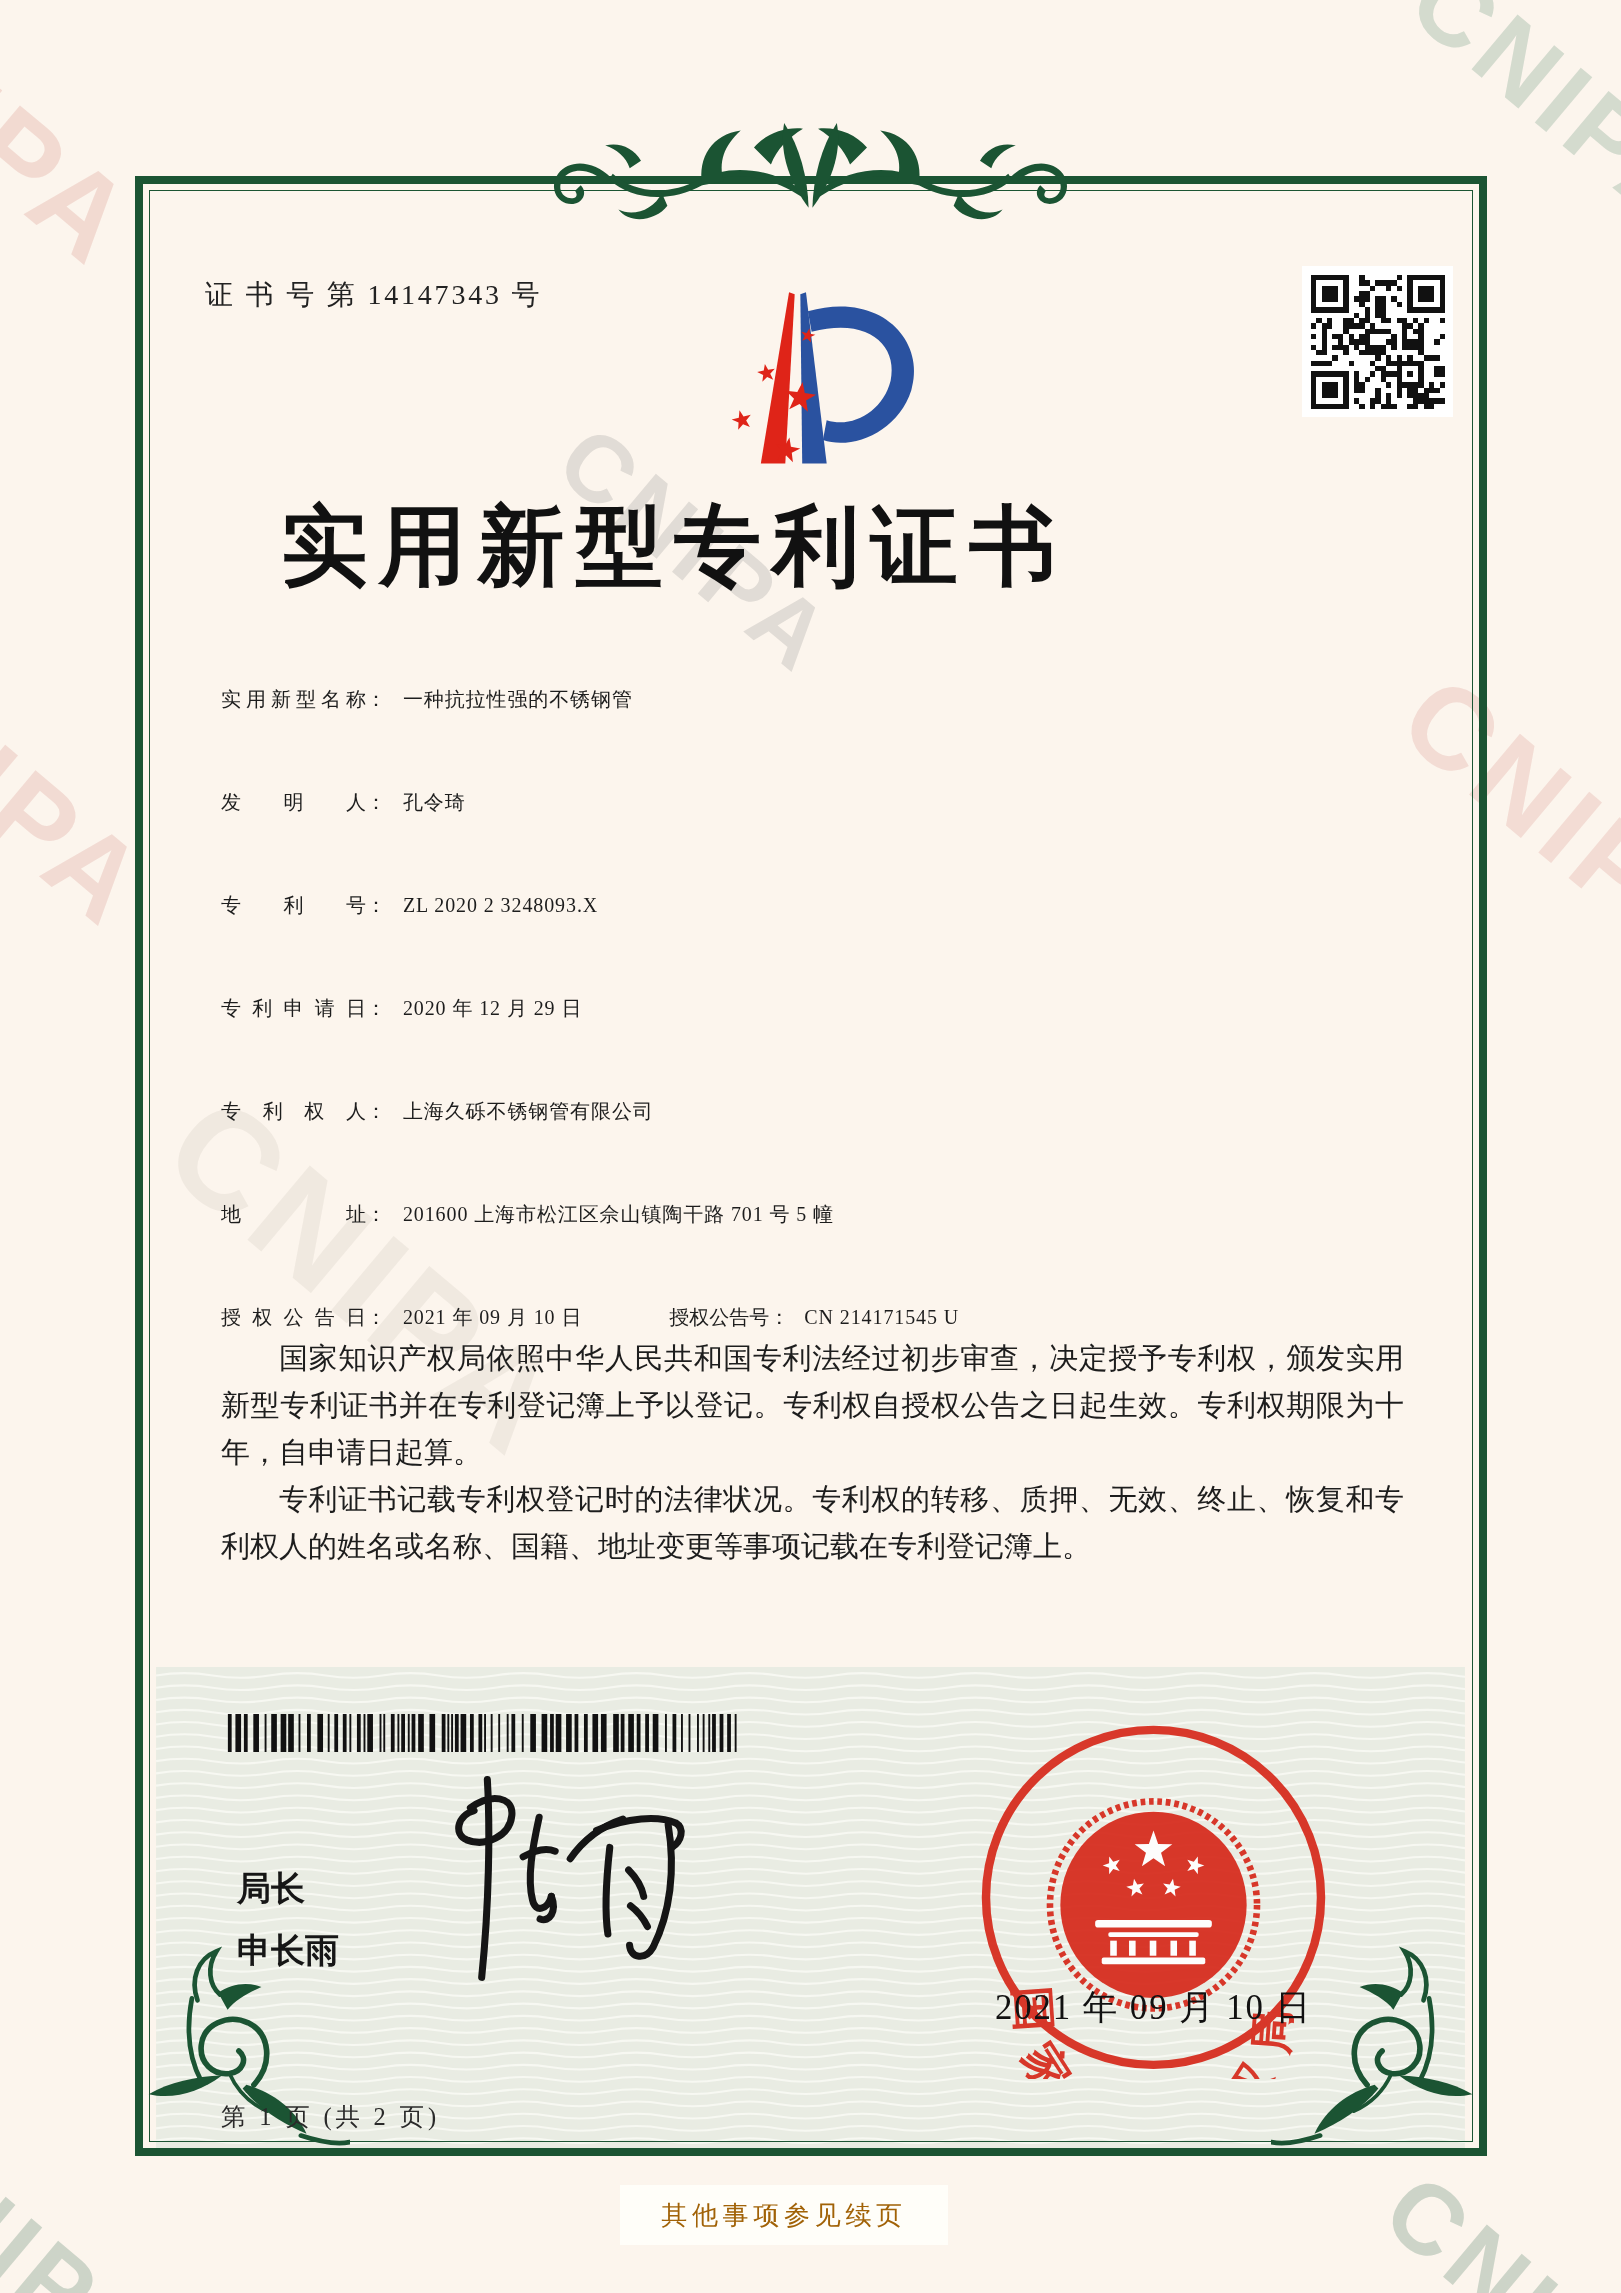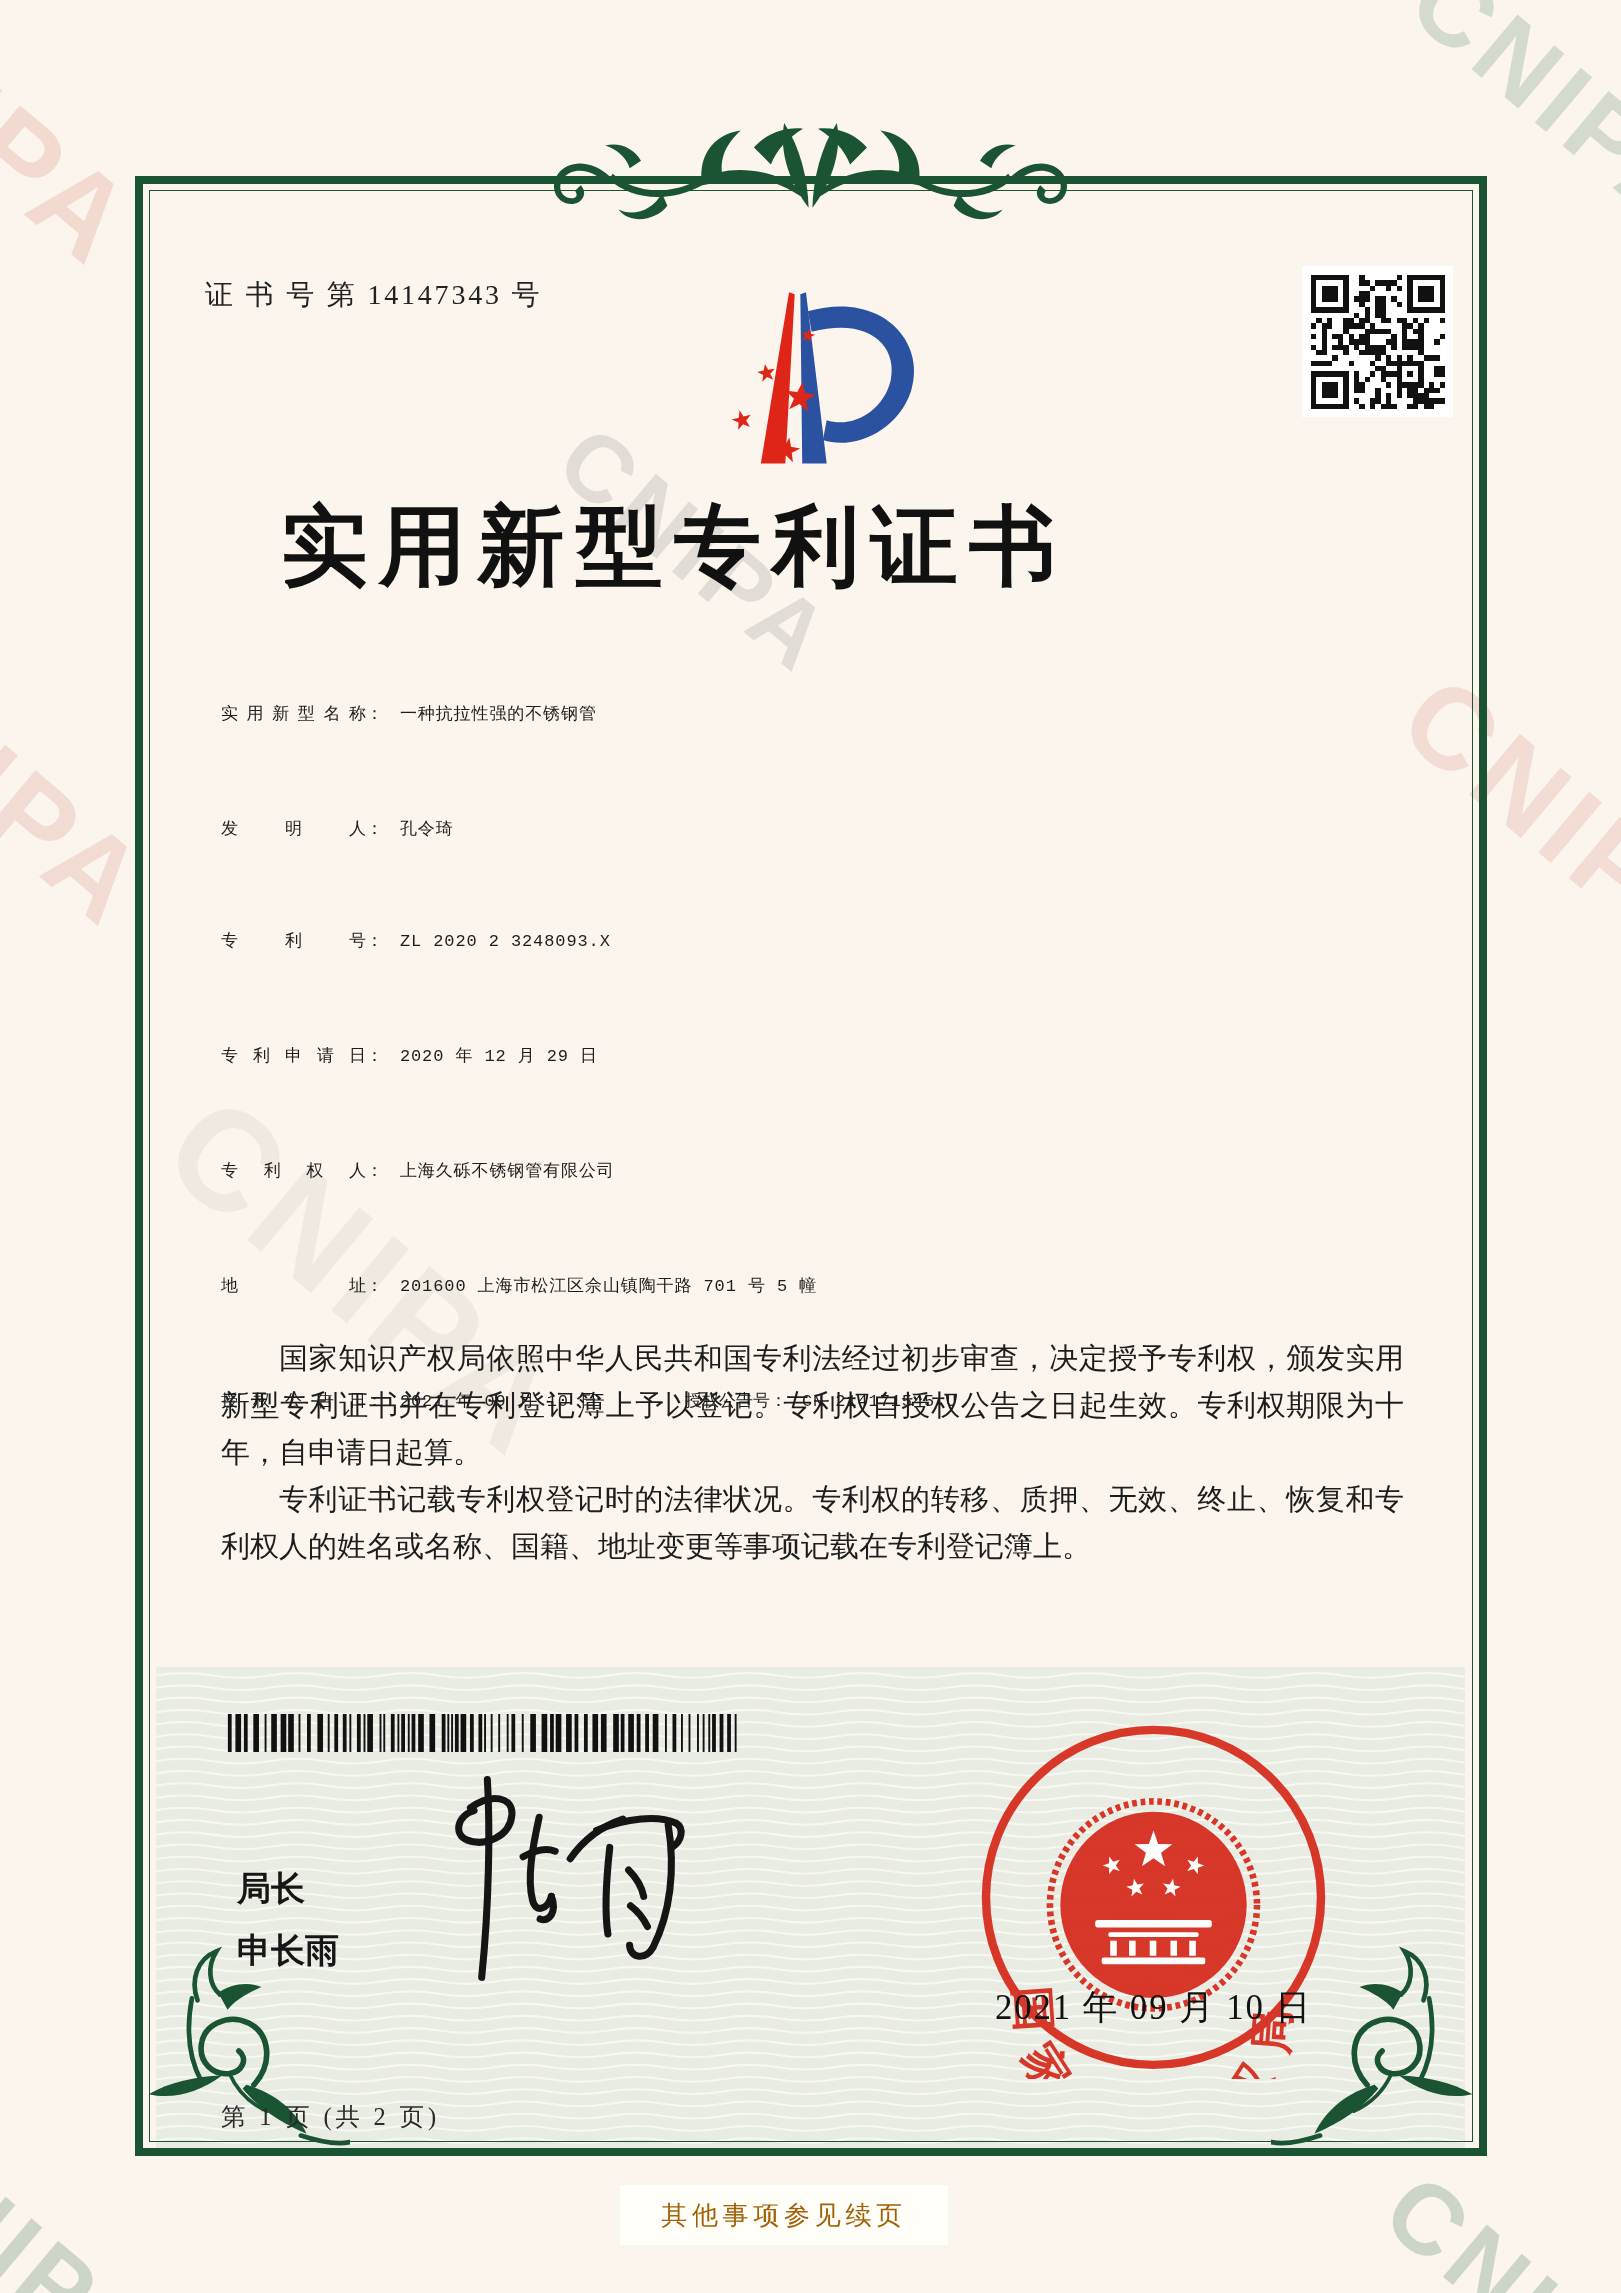--- a/index.html
+++ b/index.html
@@ -28,25 +28,25 @@
   
   .band{position:absolute;left:156px;top:1667px;width:1309px;height:484px;}
   
   .cert-no{position:absolute;left:205px;top:276px;font-size:28px;letter-spacing:2.8px;color:#222;}
   .qr-quiet{position:absolute;left:1302px;top:266px;width:151px;height:151px;background:#fff;}
   .qr{position:absolute;left:1311px;top:275px;width:134px;height:134px;}
   .logo{position:absolute;left:695px;top:279px;width:237px;height:196px;}
   .title{position:absolute;left:0;top:488px;width:1348px;margin:0;text-align:center;
          font-size:87px;font-weight:700;letter-spacing:11.3px;color:#111;}
   
-  .fields{position:absolute;left:221px;top:686px;width:1205px;font-size:17px;font-family:Liberation Mono, monospace;}
+  .fields{position:absolute;left:221px;top:686px;width:1205px;font-size:20px;}
   .frow{display:flex;align-items:baseline;margin-bottom:76px;}
   .flabel{display:inline-block;width:145px;text-align:justify;text-align-last:justify;}
   .fcolon{margin:0 1.9px 0 0;}
-  .fvalue{margin-left:15px;letter-spacing:0.9px;margin-top:16px;}
+  .fvalue{margin-left:15px;letter-spacing:0.9px;}
   .grant-second{margin-left:87px;}
   
   .paras{position:absolute;left:221px;top:1335px;width:1183px;font-size:29px;
          line-height:47px;text-align:justify;}
   .paras p{margin:0;text-indent:2em;}
   
   .barcode{position:absolute;left:226px;top:1714px;width:520px;height:38px;}
   
   .signer-title{position:absolute;left:237px;top:1866px;font-size:34px;
         font-family:"Liberation Sans","DejaVu Sans",sans-serif;font-weight:600;color:#161616;}

